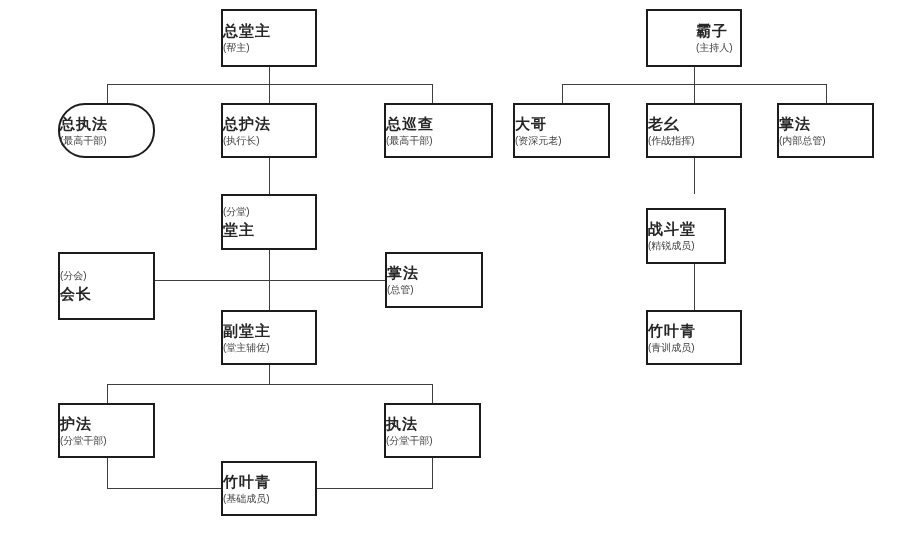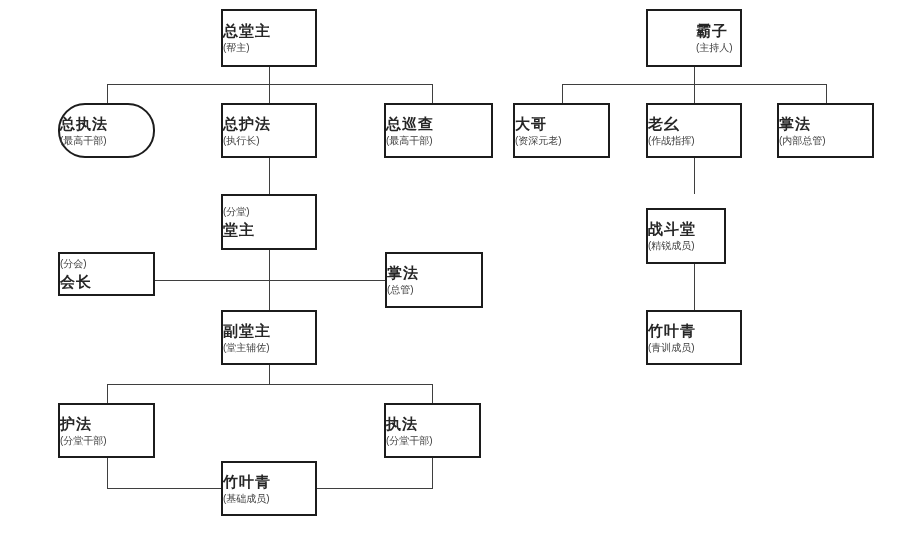--- a/index.html
+++ b/index.html
@@ -47,21 +47,21 @@
     font-weight:400;
     color:var(--subtitle-text);
     line-height:1;
   }
   
   .n-zongtangzhu      {left:221px;top:9px;  width:96px;height:58px;}
   .n-zongzhifa        {left:58px; top:103px;width:97px;height:55px;border-radius:27px;}
   .n-zonghufa         {left:221px;top:103px;width:96px;height:55px;}
   .n-zongxuncha       {left:384px;top:103px;width:109px;height:55px;}
   .n-tangzhu          {left:221px;top:194px;width:96px;height:56px;}
-  .n-huizhang         {left:58px; top:252px;width:97px;height:44px;}
+  .n-huizhang         {left:58px; top:252px;width:97px;height:68px;}
   .n-zhangfa-zongguan {left:385px;top:252px;width:98px;height:56px;}
   .n-futangzhu        {left:221px;top:310px;width:96px;height:55px;}
   .n-hufa             {left:58px; top:403px;width:97px;height:55px;}
   .n-zhifa            {left:384px;top:403px;width:97px;height:55px;}
   .n-zhuyeqing-jichu  {left:221px;top:461px;width:96px;height:55px;}
   
   .n-bazi             {left:646px;top:9px;  width:96px;height:58px;padding-left:48px;}
   .n-dage             {left:513px;top:103px;width:97px;height:55px;}
   .n-laoyao           {left:646px;top:103px;width:96px;height:55px;}
   .n-zhangfa-neibu    {left:777px;top:103px;width:97px;height:55px;}

